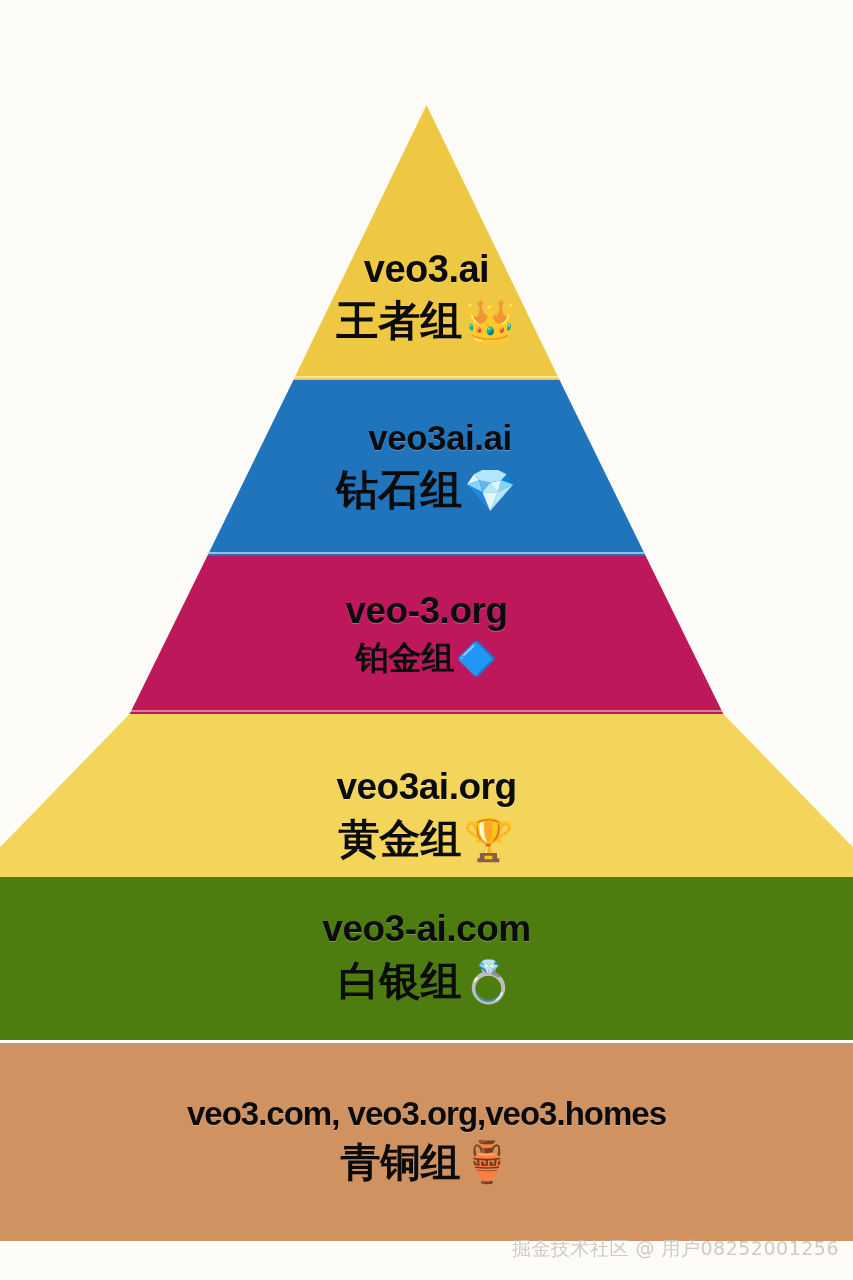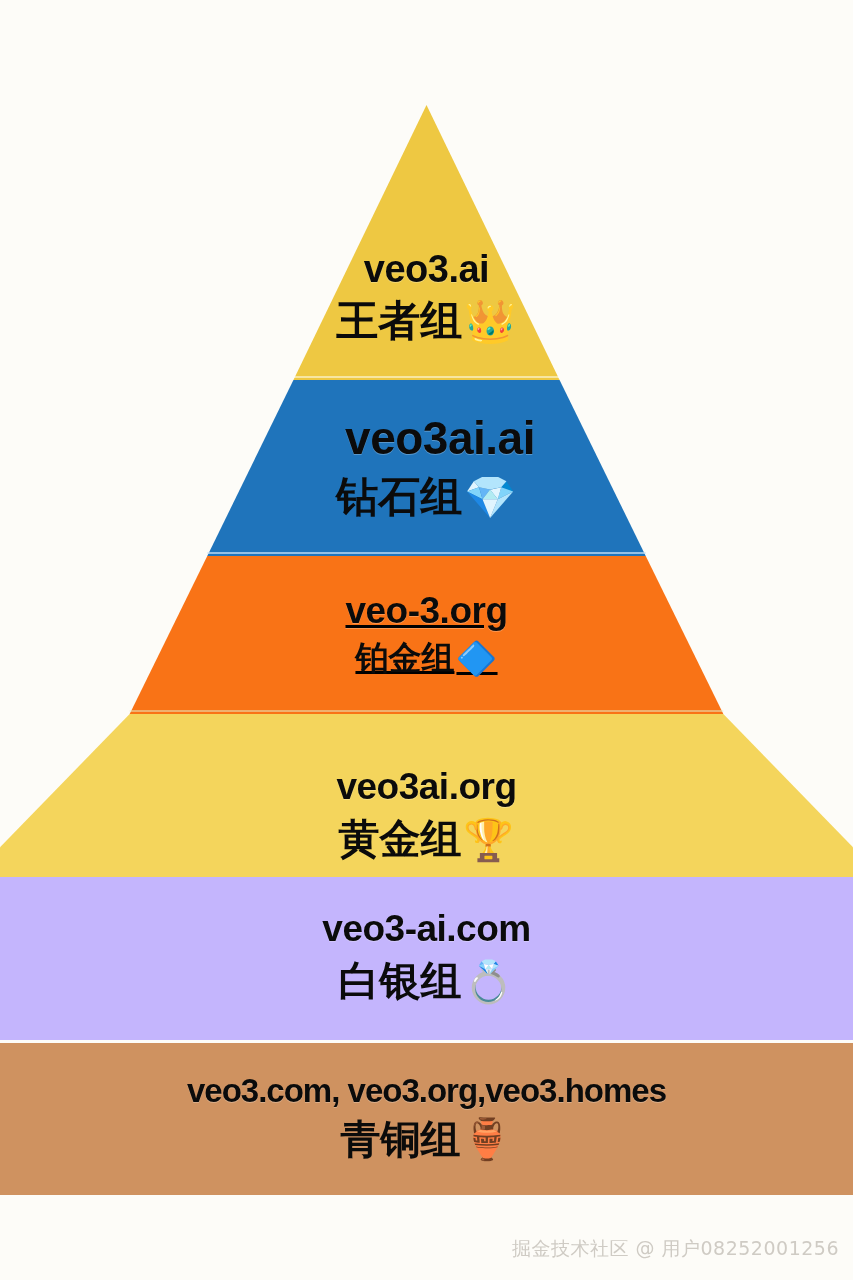--- a/index.html
+++ b/index.html
@@ -70,21 +70,21 @@
   #tier-1 .rank   { font-size: 42px; }
   #tier-1 .text-wrap { margin-top: 112px; }
 
   
   #tier-2 {
     top: 380px;
     height: 176px;
     background: #1f74bb;
     clip-path: polygon(65.6% 0%, 75.7% 100%, 24.3% 100%, 34.4% 0%);
   }
-  #tier-2 .domain { font-size: 46px; margin-bottom: 4px; margin-left: 27px; }
+  #tier-2 .domain { font-size: 35px; margin-bottom: 4px; margin-left: 27px; }
   #tier-2 .rank   { font-size: 42px; }
 
   
   #tier-3 {
     top: 556px;
     height: 158px;
     background: #8cc3e8;
     clip-path: polygon(75.7% 0%, 84.8% 100%, 15.2% 100%, 24.3% 0%);
   }
   #tier-3 .domain { font-size: 37px; margin-bottom: 4px; }
@@ -105,21 +105,21 @@
     top: 877px;
     height: 163px;
     background: #d9d9d9;
   }
   #tier-5 .domain { font-size: 37px; margin-bottom: 4px; }
   #tier-5 .rank   { font-size: 41px; }
 
   
   #tier-6 {
     top: 1040px;
-    height: 155px;
+    height: 201px;
     background: #cf9260;
     border-top: 3px solid #fdfcf8;
   }
   #tier-6 .domain { font-size: 33px; margin-bottom: 2px; letter-spacing: -1px; }
   #tier-6 .rank   { font-size: 40px; }
 
   
   .seam {
     position: absolute;
     left: 0;
@@ -166,39 +166,39 @@
   <div class="tier" id="tier-2" style="background: rgb(31, 116, 187);">
     <div class="domain">veo3ai.ai</div>
     <div class="rank">
       <span>钻石组</span>
       <span class="emoji">💎</span>
     </div>
   </div>
 
   <div class="seam" id="seam-2"></div>
 
-  <div class="tier" id="tier-3" style="background: #f97316; text-decoration: underline;">
+  <div class="tier" id="tier-3" style="background: #be185d;">
     <div class="domain">veo-3.org</div>
     <div class="rank">
       <span>铂金组</span>
       <span class="emoji">🔷</span>
     </div>
   </div>
 
   <div class="seam" id="seam-3"></div>
 
   <div class="tier" id="tier-4" style="background: rgb(244, 213, 92);">
     <div class="domain">veo3ai.org</div>
     <div class="rank">
       <span>黄金组</span>
       <span class="emoji">🏆</span>
     </div>
   </div>
 
-  <div class="tier" id="tier-5" style="background: #c4b5fd;">
+  <div class="tier" id="tier-5" style="background: #4d7c0f;">
     <div class="domain">veo3-ai.com</div>
     <div class="rank">
       <span>白银组</span>
       <span class="emoji">💍</span>
     </div>
   </div>
 
   <div class="tier" id="tier-6" style="background: rgb(207, 146, 96);">
     <div class="domain">veo3.com, veo3.org,veo3.homes</div>
     <div class="rank">

